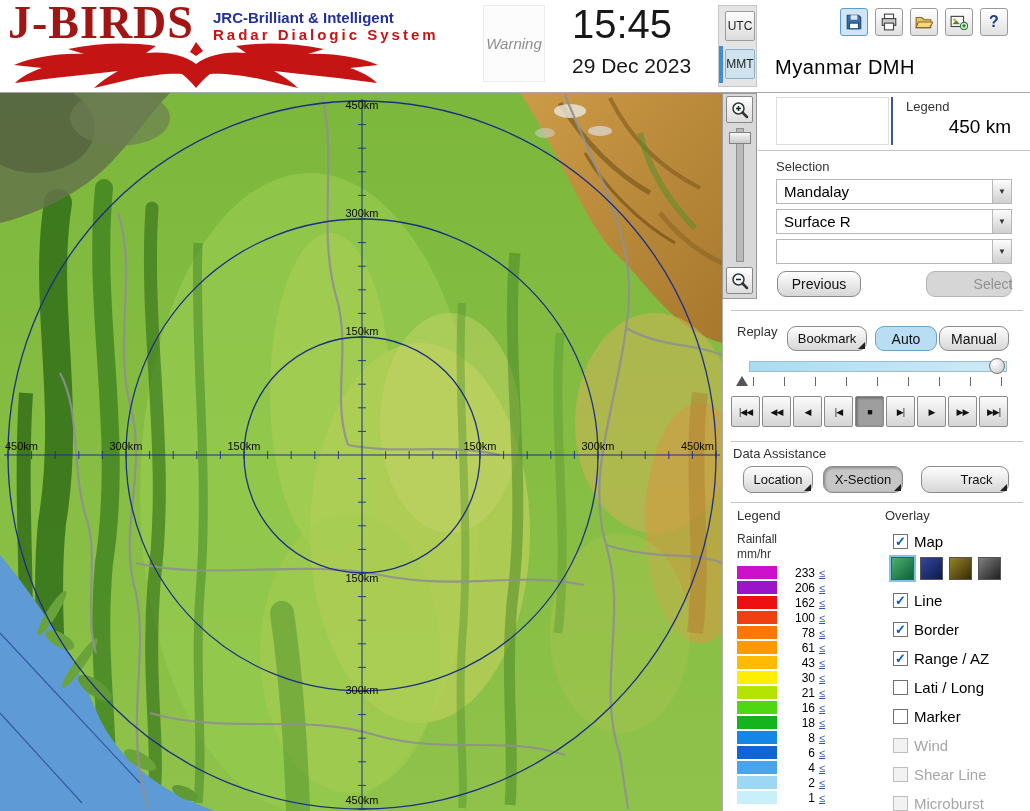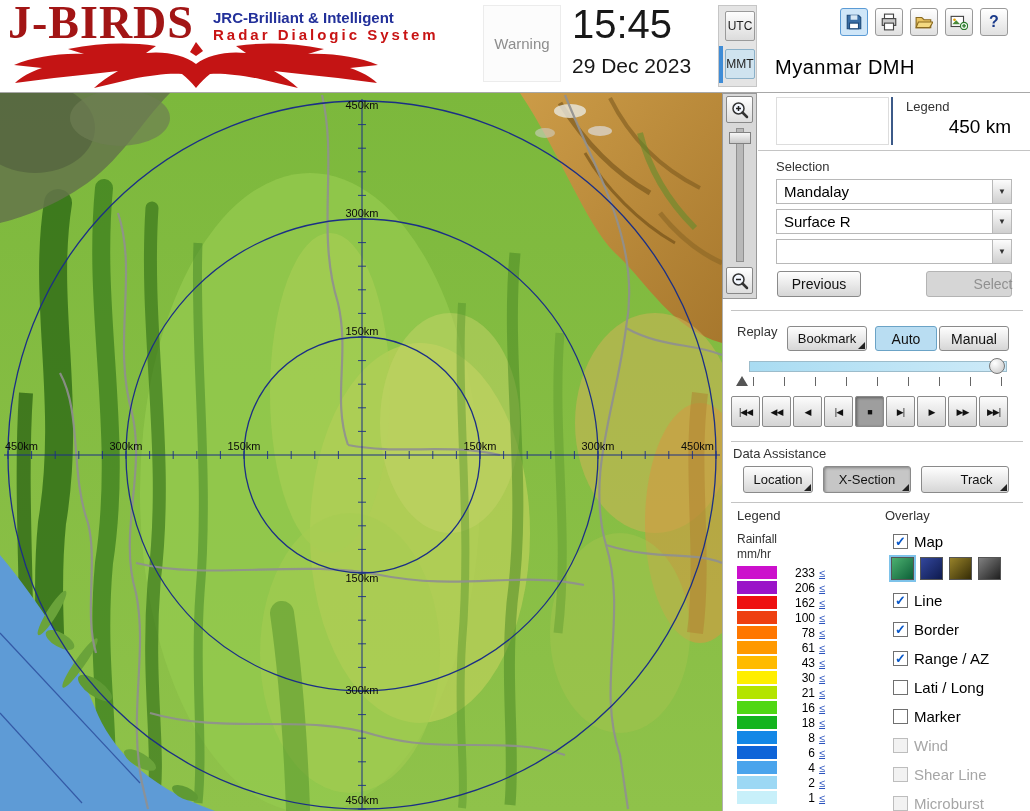--- a/index.html
+++ b/index.html
@@ -7,21 +7,21 @@
   body { background:#888; font-family:"Liberation Sans", sans-serif; }
   #app { position:relative; width:1030px; height:811px; background:#fff; overflow:hidden; }
 
   
   #header { position:absolute; left:0; top:0; width:1030px; height:93px; background:#fff; border-bottom:1px solid #a8a8a8; }
   #logo-title { position:absolute; left:8px; top:-4px; font-family:"Liberation Serif", serif; font-weight:bold; font-size:46px; color:#a21515; letter-spacing:1px; }
   #tagline1 { position:absolute; left:213px; top:9px; font-size:15px; font-weight:bold; color:#22309a; }
   #tagline2 { position:absolute; left:213px; top:26px; font-size:15px; font-weight:bold; color:#c81414; letter-spacing:3px; }
   #eagle { position:absolute; left:10px; top:40px; }
 
-  #warning-box { position:absolute; left:483px; top:5px; width:78px; height:77px; background:#fcfcfc; border:1px solid #ececec; color:#8e8e8e; font-size:15px; display:flex; align-items:center; justify-content:center; }
+  #warning-box { position:absolute; left:483px; top:5px; width:62px; height:77px; background:#fcfcfc; border:1px solid #ececec; color:#8e8e8e; font-size:15px; display:flex; align-items:center; justify-content:center;font-style:italic; }
   #clock-time { position:absolute; left:572px; top:0px; font-size:40px; color:#181818; line-height:48px; }
   #clock-date { position:absolute; left:572px; top:54px; font-size:21px; color:#181818; }
 
   #tz-panel { position:absolute; left:718px; top:5px; width:39px; height:82px; background:#e4e4e4; border:1px solid #c6c6c6; }
   .tz-btn { position:absolute; left:6px; width:30px; height:30px; border:1px solid #9a9a9a; border-radius:2px; background:linear-gradient(#fdfdfd,#dcdcdc); font-size:12px; color:#222; font-family:inherit; }
   #tz-utc { top:5px; }
   #tz-mmt { top:43px; background:#cfe3ef; border-color:#8ab0c8; }
   #tz-accent { position:absolute; left:0; top:40px; width:4px; height:37px; background:#3f8cd6; }
 
   .tbtn { position:absolute; top:8px; width:28px; height:28px; border:1px solid #9a9a9a; border-radius:3px; background:linear-gradient(#ffffff,#e0e0e0); display:flex; align-items:center; justify-content:center; padding:0; }
@@ -48,21 +48,21 @@
   .plabel { position:absolute; font-size:13px; color:#333; }
 
   #info-display { position:absolute; left:53px; top:4px; width:113px; height:48px; background:#fff; border:1px solid #ddd; }
   #info-vline { position:absolute; left:168px; top:4px; width:2px; height:48px; background:#3c5a88; }
   #range-value { position:absolute; left:168px; top:23px; width:120px; text-align:right; font-size:19px; color:#000; }
 
   .dd { position:absolute; left:53px; width:236px; height:25px; background:#fff; border:1px solid #b8b8b8; }
   .dd .txt { position:absolute; left:7px; top:3px; font-size:15px; color:#000; }
   .dd .arrow { position:absolute; right:0; top:0; width:19px; height:100%; background:linear-gradient(#fcfcfc,#cfcfcf); border-left:1px solid #b8b8b8; display:flex; align-items:center; justify-content:center; font-size:8px; color:#333; }
 
-  .btn { position:absolute; border:1px solid #8a8a8a; border-radius:3px; background:linear-gradient(#fefefe,#d6d6d6); font-size:13px; color:#111; font-family:inherit; display:flex; align-items:center; justify-content:center; padding:0; }
+  .btn { position:absolute; border:1px solid #8a8a8a; border-radius:9px; background:linear-gradient(#fefefe,#d6d6d6); font-size:13px; color:#111; font-family:inherit; display:flex; align-items:center; justify-content:center; padding:0; }
   .btn.blue { background:#b9ddf2; border-color:#6ba3c6; }
   .btn.pressed { background:#c6c6c6; box-shadow:inset 1px 1px 3px rgba(0,0,0,.35); }
   .btn.disabled { background:#d6d6d6; color:#909090; border-color:#b4b4b4; }
   .corner::after { content:""; position:absolute; right:1px; bottom:1px; width:0; height:0; border-style:solid; border-width:0 0 7px 7px; border-color:transparent transparent #222 transparent; }
 
   #track-bar { position:absolute; left:26px; top:268px; width:258px; height:11px; background:linear-gradient(90deg,#a9dcf2,#cdeaf8); border:1px solid #9cbccb; }
   #track-handle { position:absolute; left:266px; top:265px; width:16px; height:16px; border-radius:50%; background:radial-gradient(circle at 35% 30%, #ffffff, #c4c4c4); border:1px solid #777; }
   #track-marker { position:absolute; left:13px; top:283px; width:0; height:0; border-left:6px solid transparent; border-right:6px solid transparent; border-bottom:10px solid #555; }
   #track-ticks { position:absolute; left:30px; top:284px; width:254px; height:9px; background:repeating-linear-gradient(90deg,#666 0 1px,transparent 1px 31px); }
 
@@ -375,21 +375,21 @@
       <button class="pbtn pressed">■</button>
       <button class="pbtn">▶|</button>
       <button class="pbtn">▶</button>
       <button class="pbtn">▶▶</button>
       <button class="pbtn">▶▶|</button>
     </div>
     <div class="hsep" style="left:8px; top:348px; width:292px;"></div>
 
     <div class="plabel" style="left:10px; top:353px;">Data Assistance</div>
     <button class="btn corner" style="left:20px; top:373px; width:70px; height:27px;">Location</button>
-    <button class="btn corner pressed" style="left:100px; top:373px; width:88px; height:27px;">X-Section</button>
+    <button class="btn corner pressed" style="left:100px; top:373px; width:80px; height:27px;">X-Section</button>
     <button class="btn corner" style="left:198px; top:373px; width:88px; height:27px;padding-left:23px;">Track</button>
     <div class="hsep" style="left:8px; top:409px; width:292px;"></div>
 
     <div class="plabel" style="left:14px; top:415px;">Legend</div>
     <div class="plabel" style="left:14px; top:439px; font-size:12px;">Rainfall</div>
     <div class="plabel" style="left:14px; top:454px; font-size:12px;">mm/hr</div>
 
     <div id="legend-rows">
       <div class="lrow">
           <div class="lsw" style="background: rgb(204, 16, 204);"></div>

